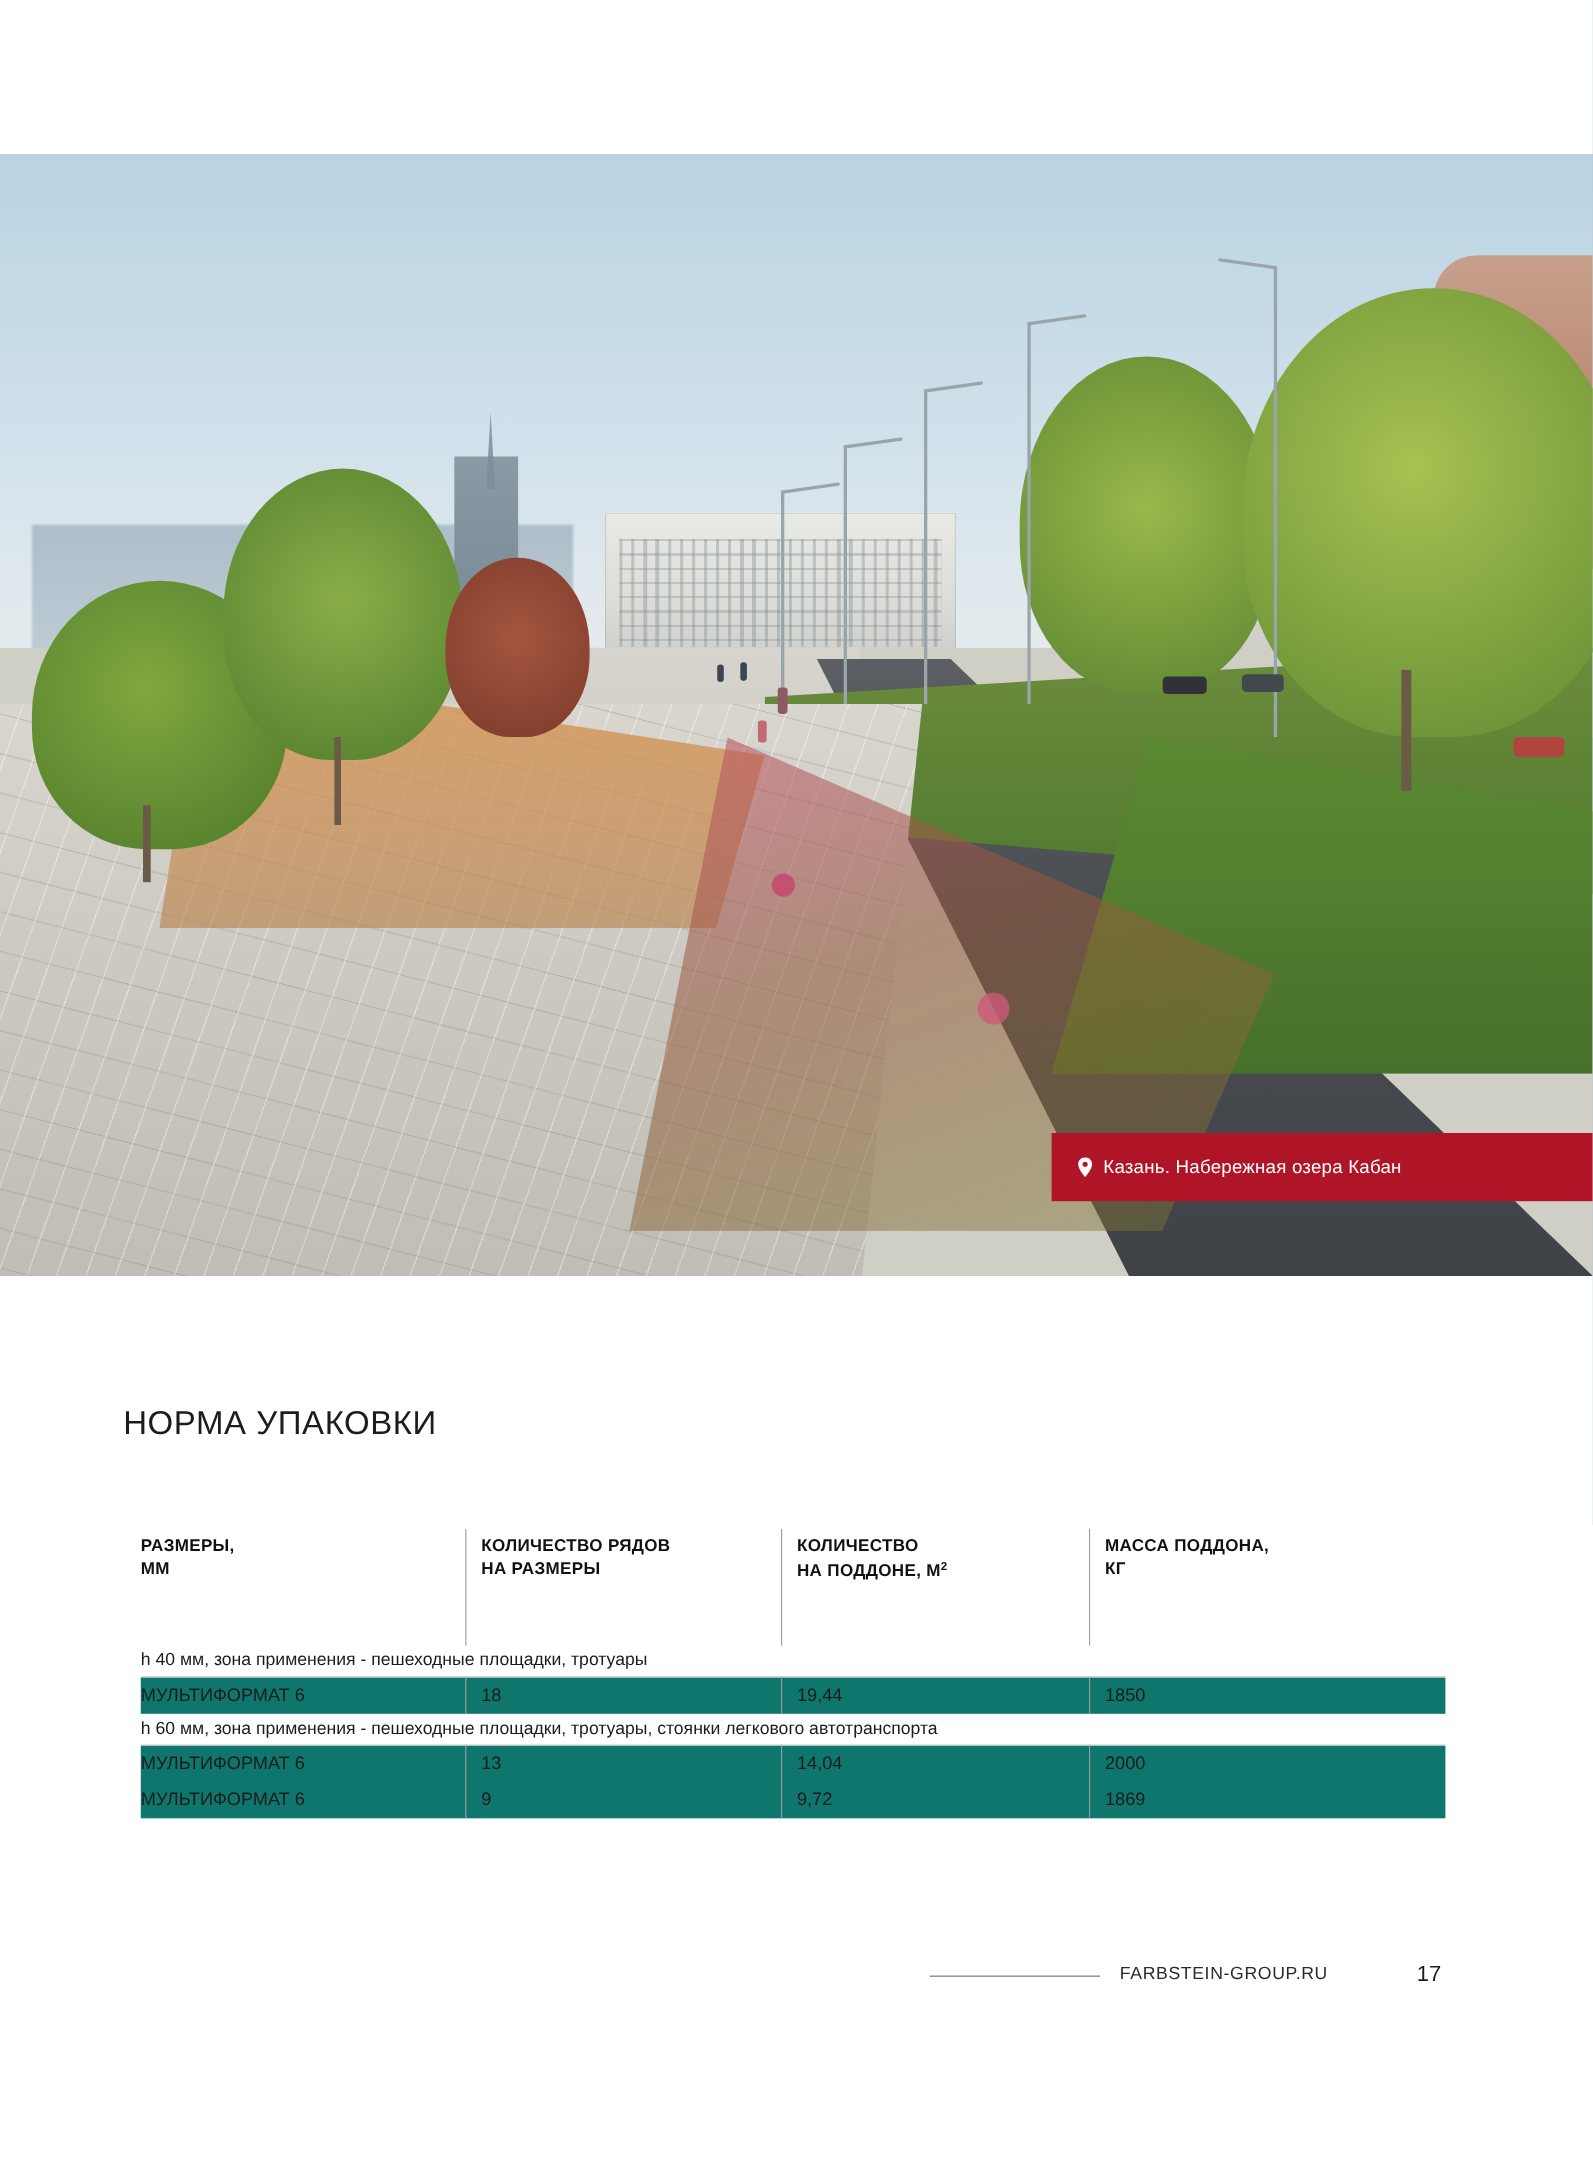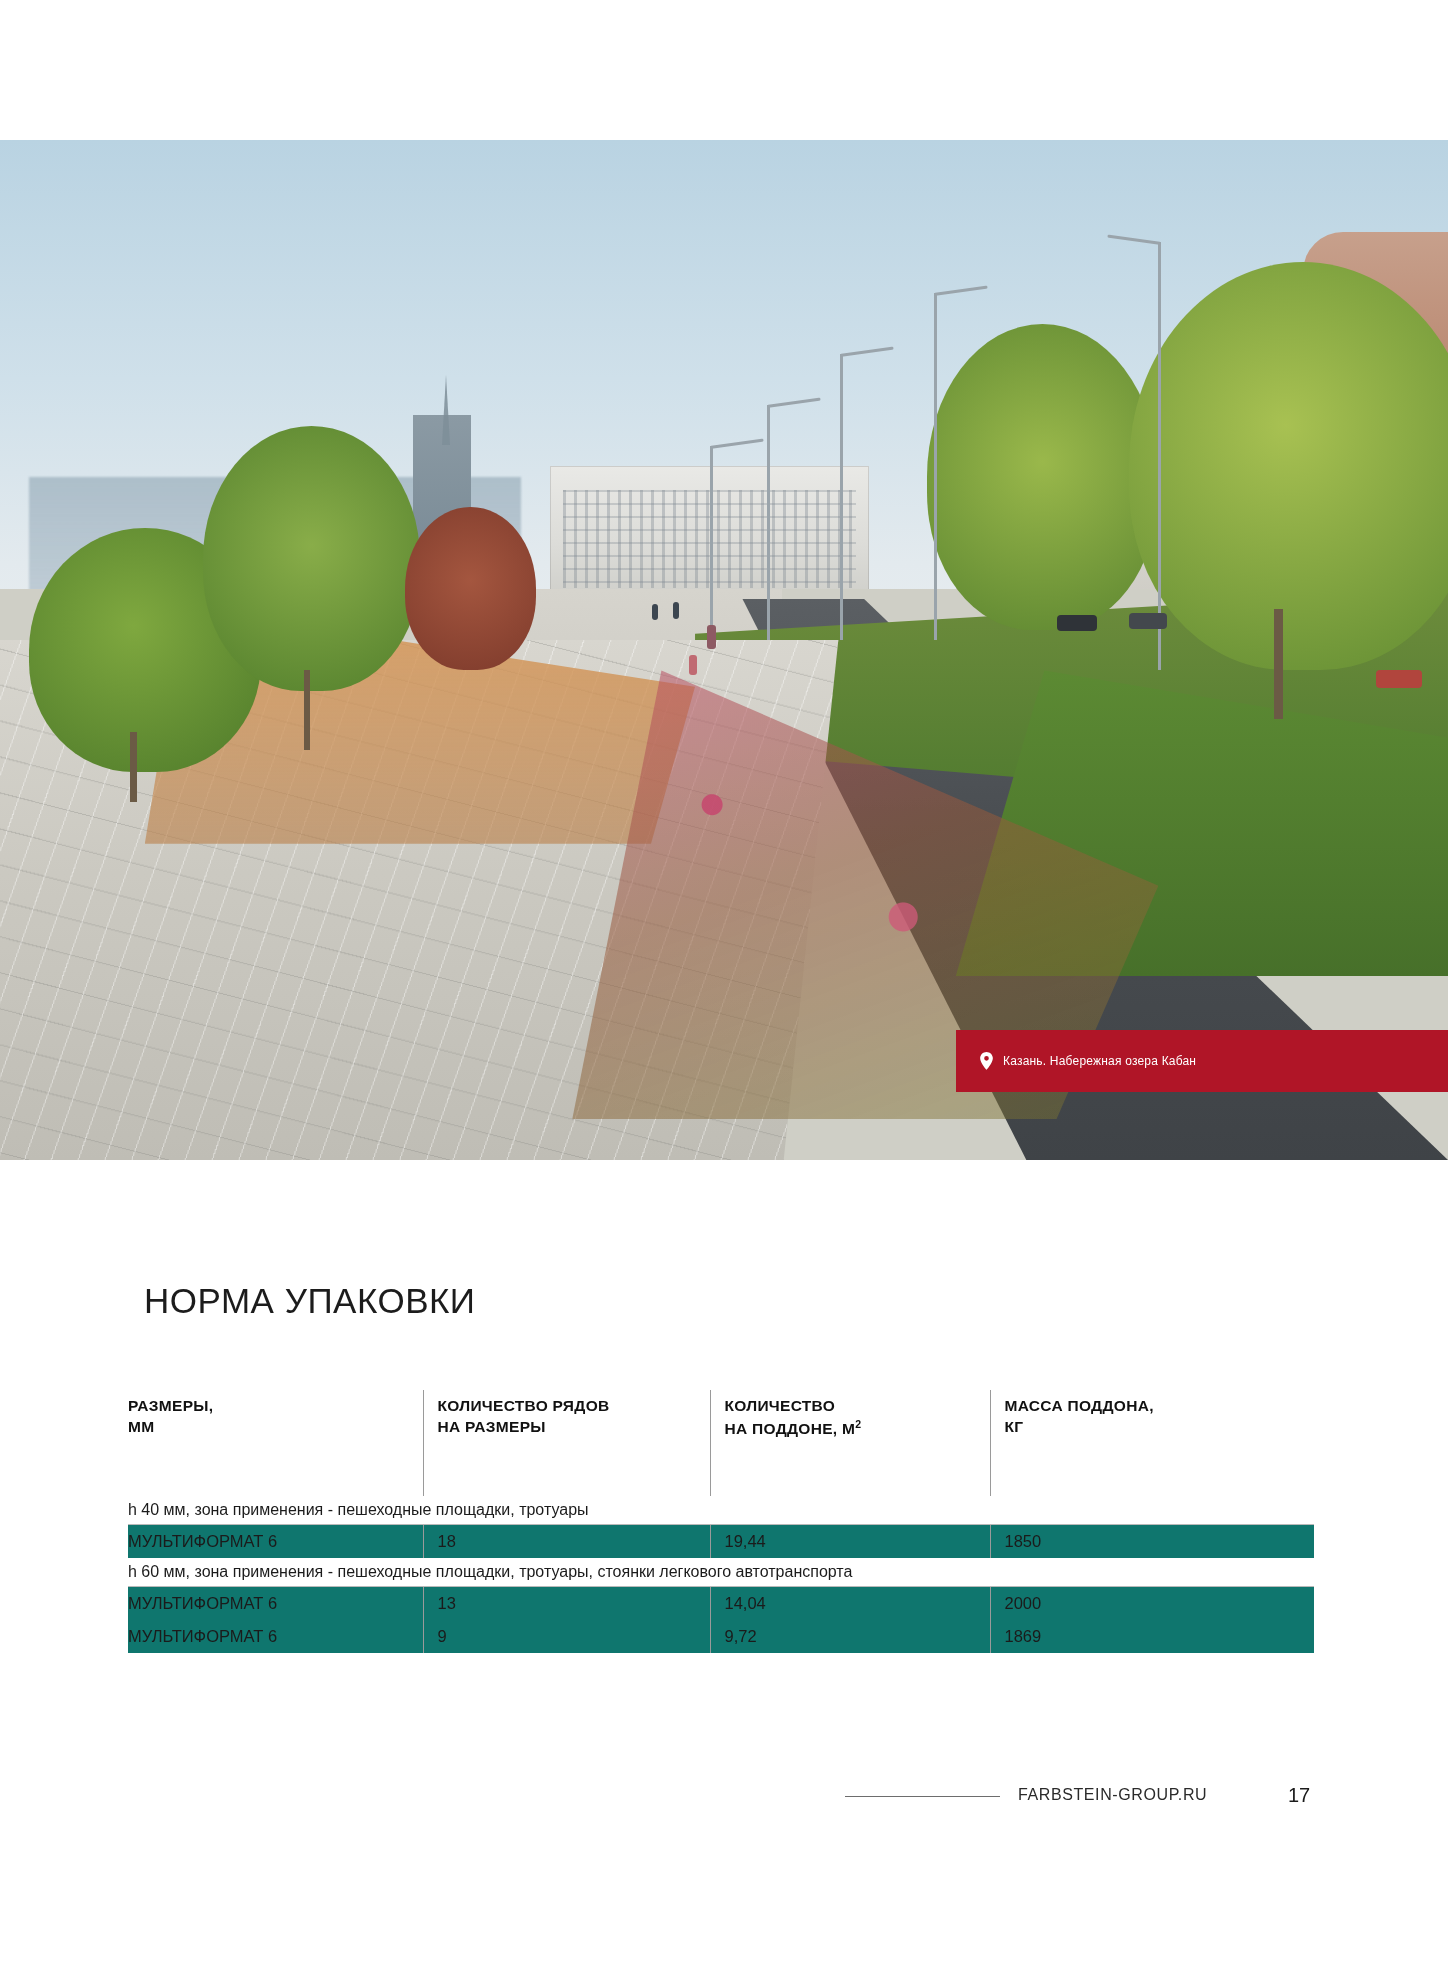--- a/index.html
+++ b/index.html
@@ -196,31 +196,31 @@
     right: 0;
     bottom: 68px;
     height: 62px;
     min-width: 440px;
     background: #b01527;
     color: #ffffff;
     display: flex;
     align-items: center;
     gap: 10px;
     padding: 0 28px 0 24px;
-    font-size: 12px;
+    font-size: 17px;
     letter-spacing: .2px;
   }
   .pin-icon { width: 13px; height: 18px; flex: 0 0 auto; }
 
   
   .section-title {
     position: absolute;
-    left: 144px;
+    left: 112px;
     top: 1258px;
-    font-size: 35px;
+    font-size: 30px;
     font-weight: 400;
     letter-spacing: .5px;
     color: #1c1c1c;
   }
 
   .table-wrap {
     position: absolute;
     left: 128px;
     top: 1390px;
     width: 1186px;

